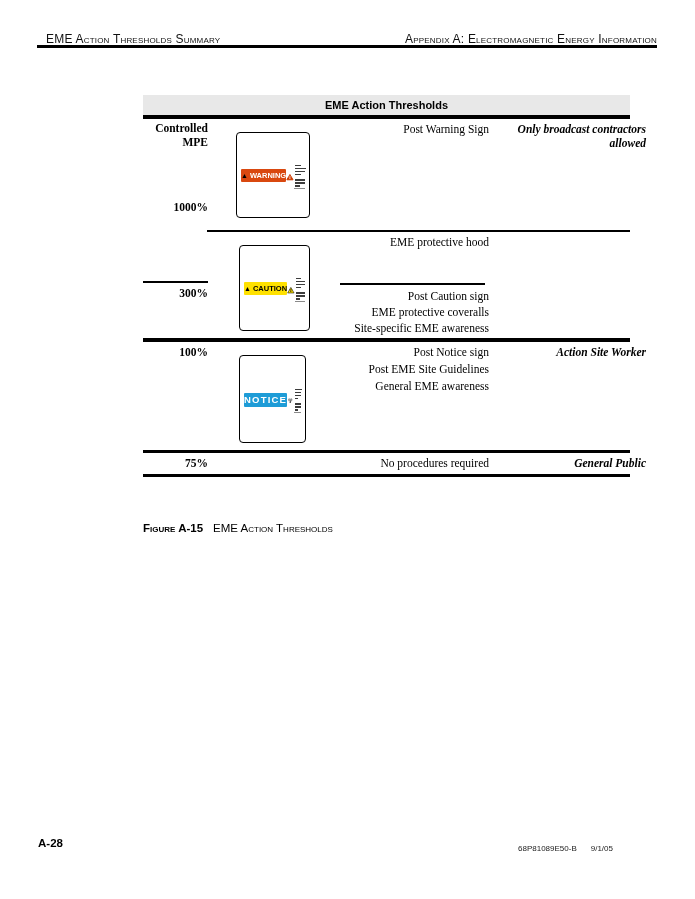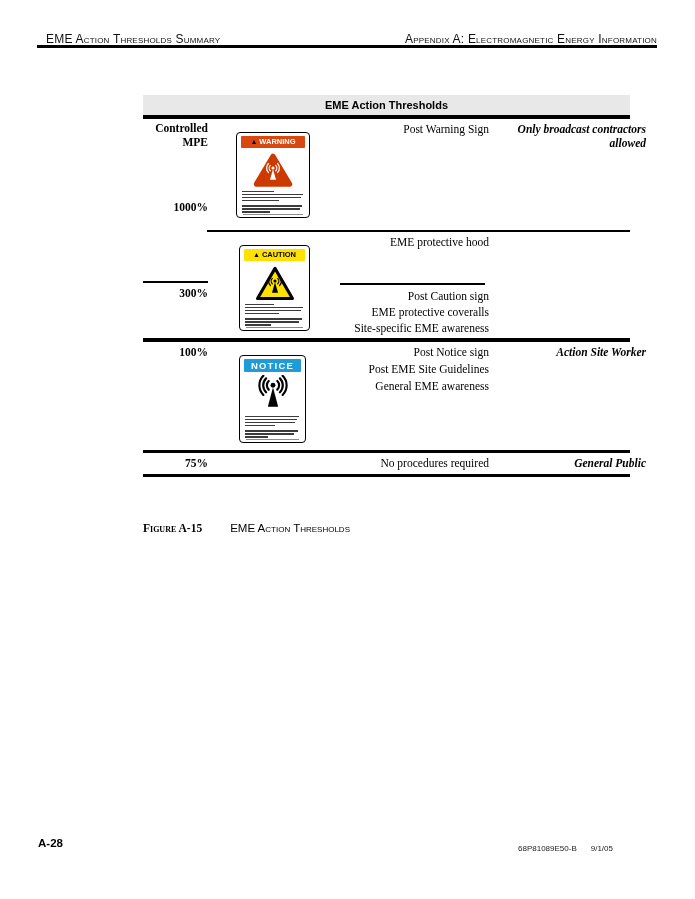--- a/index.html
+++ b/index.html
@@ -55,21 +55,21 @@
   .cell{position:absolute;text-align:right;font-size:11.5px;line-height:14px;}
   .cell.bold{font-weight:bold;}
   .col1{left:143px;width:65px;}
   .col3{left:336px;width:153px;}
   .col4{left:496px;width:150px;font-style:italic;}
 
   
   .sign{
     position:absolute;box-sizing:border-box;
     border:1.5px solid #000;border-radius:4px;background:#fff;
-    padding:3px 4px 2px;display:flex;flex-direction:column;align-items:center;
+    padding:3px 4px 2px;display:flex;flex-direction:row;align-items:center;
   }
   .sign.warning{left:236px;top:132px;width:74px;height:86px;}
   .sign.caution{left:239px;top:245px;width:71px;height:86px;}
   .sign.notice{left:239px;top:355px;width:67px;height:88px;align-items:center;}
   .sign-head{
     width:100%;box-sizing:border-box;
     display:flex;align-items:center;justify-content:center;gap:2px;
     font-family:"Liberation Sans", sans-serif;font-weight:bold;
     border-radius:1px;
   }
@@ -83,21 +83,21 @@
   .fp{height:1.6px;background:#3c3c3c;margin:0 0 1.4px 1px;}
   .fp-gap{height:2.5px;}
   .fp-foot{height:1px;background:#8a8a8a;margin:1px auto 0;width:94%;}
 
   
   .caption{
     position:absolute;left:143px;top:522px;
     font-family:"Liberation Sans", sans-serif;
     font-variant:small-caps;font-size:11.5px;white-space:nowrap;
   }
-  .caption .cap-label{font-weight:bold;margin-right:28px;font-family:Liberation Serif, serif;}
+  .caption .cap-label{font-weight:bold;margin-right:10px;}
 </style>
 </head>
 <body>
 
 <div class="page">
 
   <div class="run-head left">EME Action Thresholds Summary</div>
   <div class="run-head right">Appendix A: Electromagnetic Energy Information</div>
   <div class="head-rule"></div>
 

